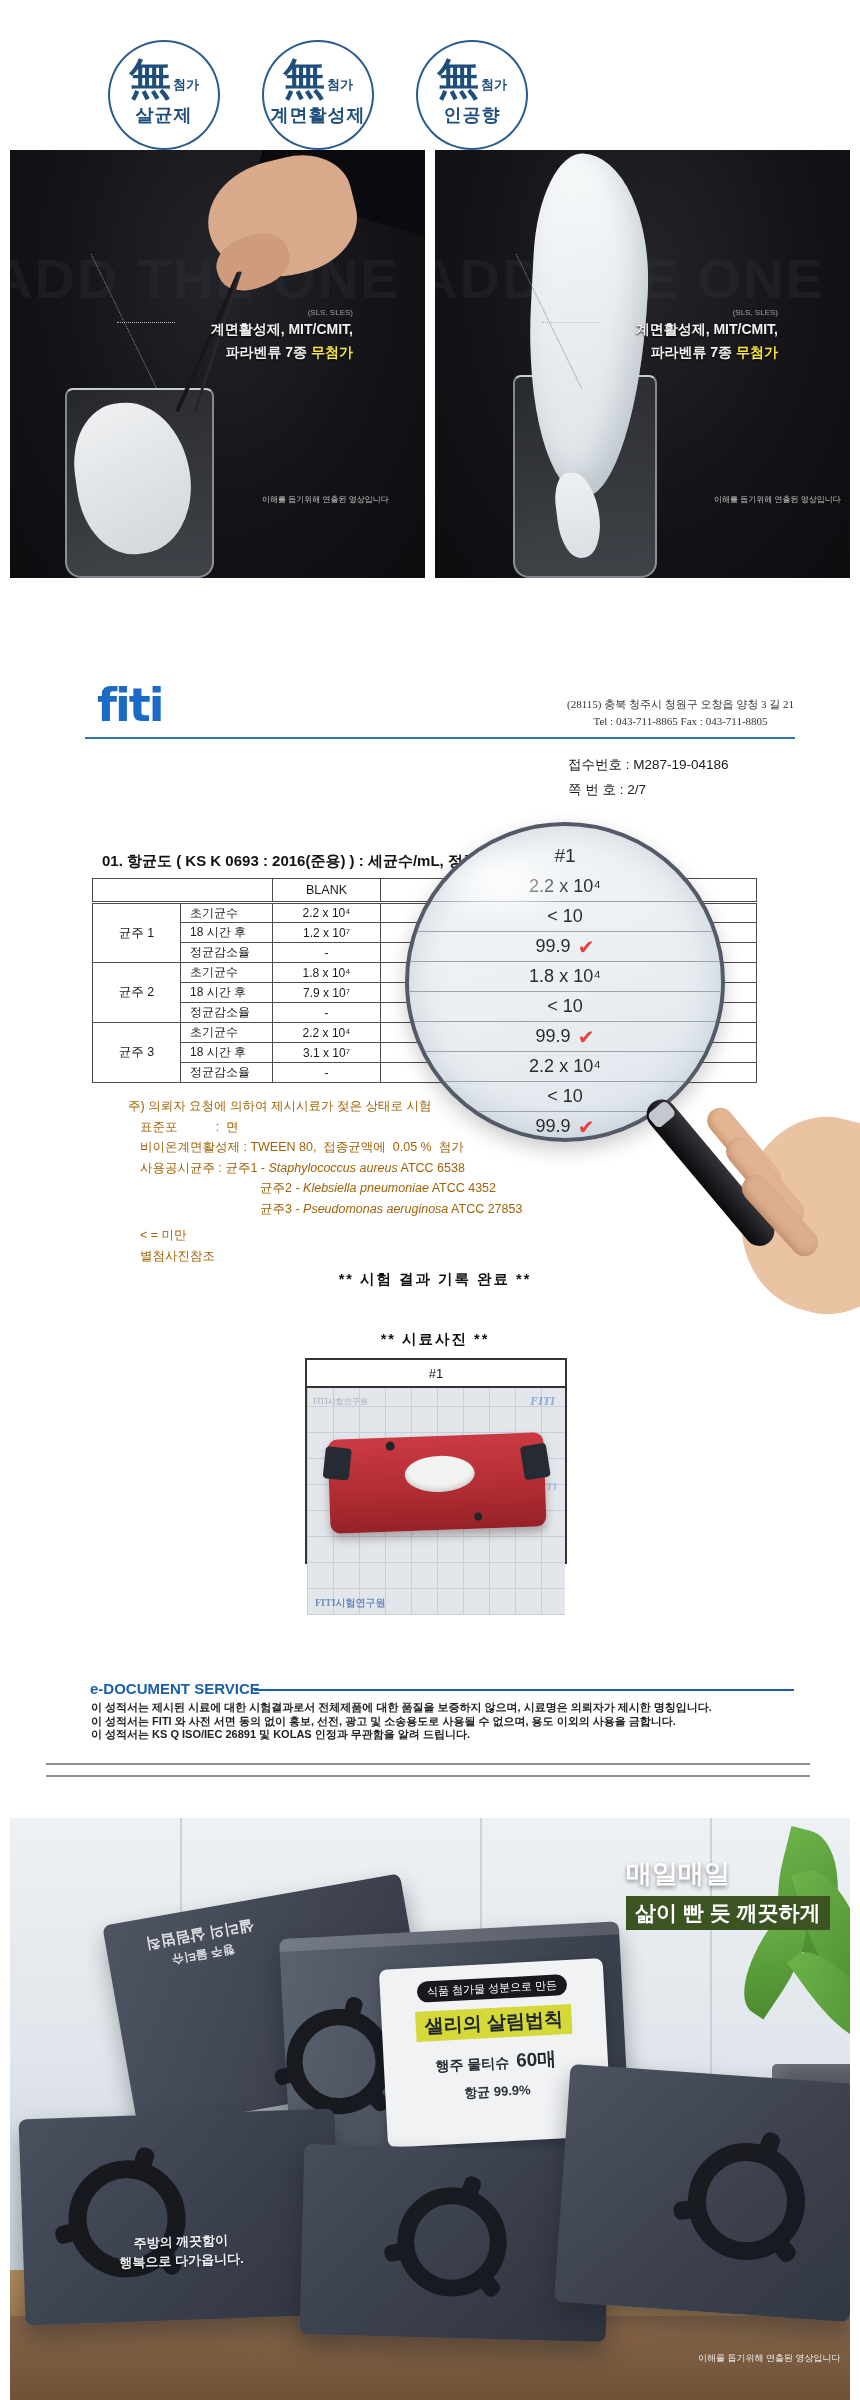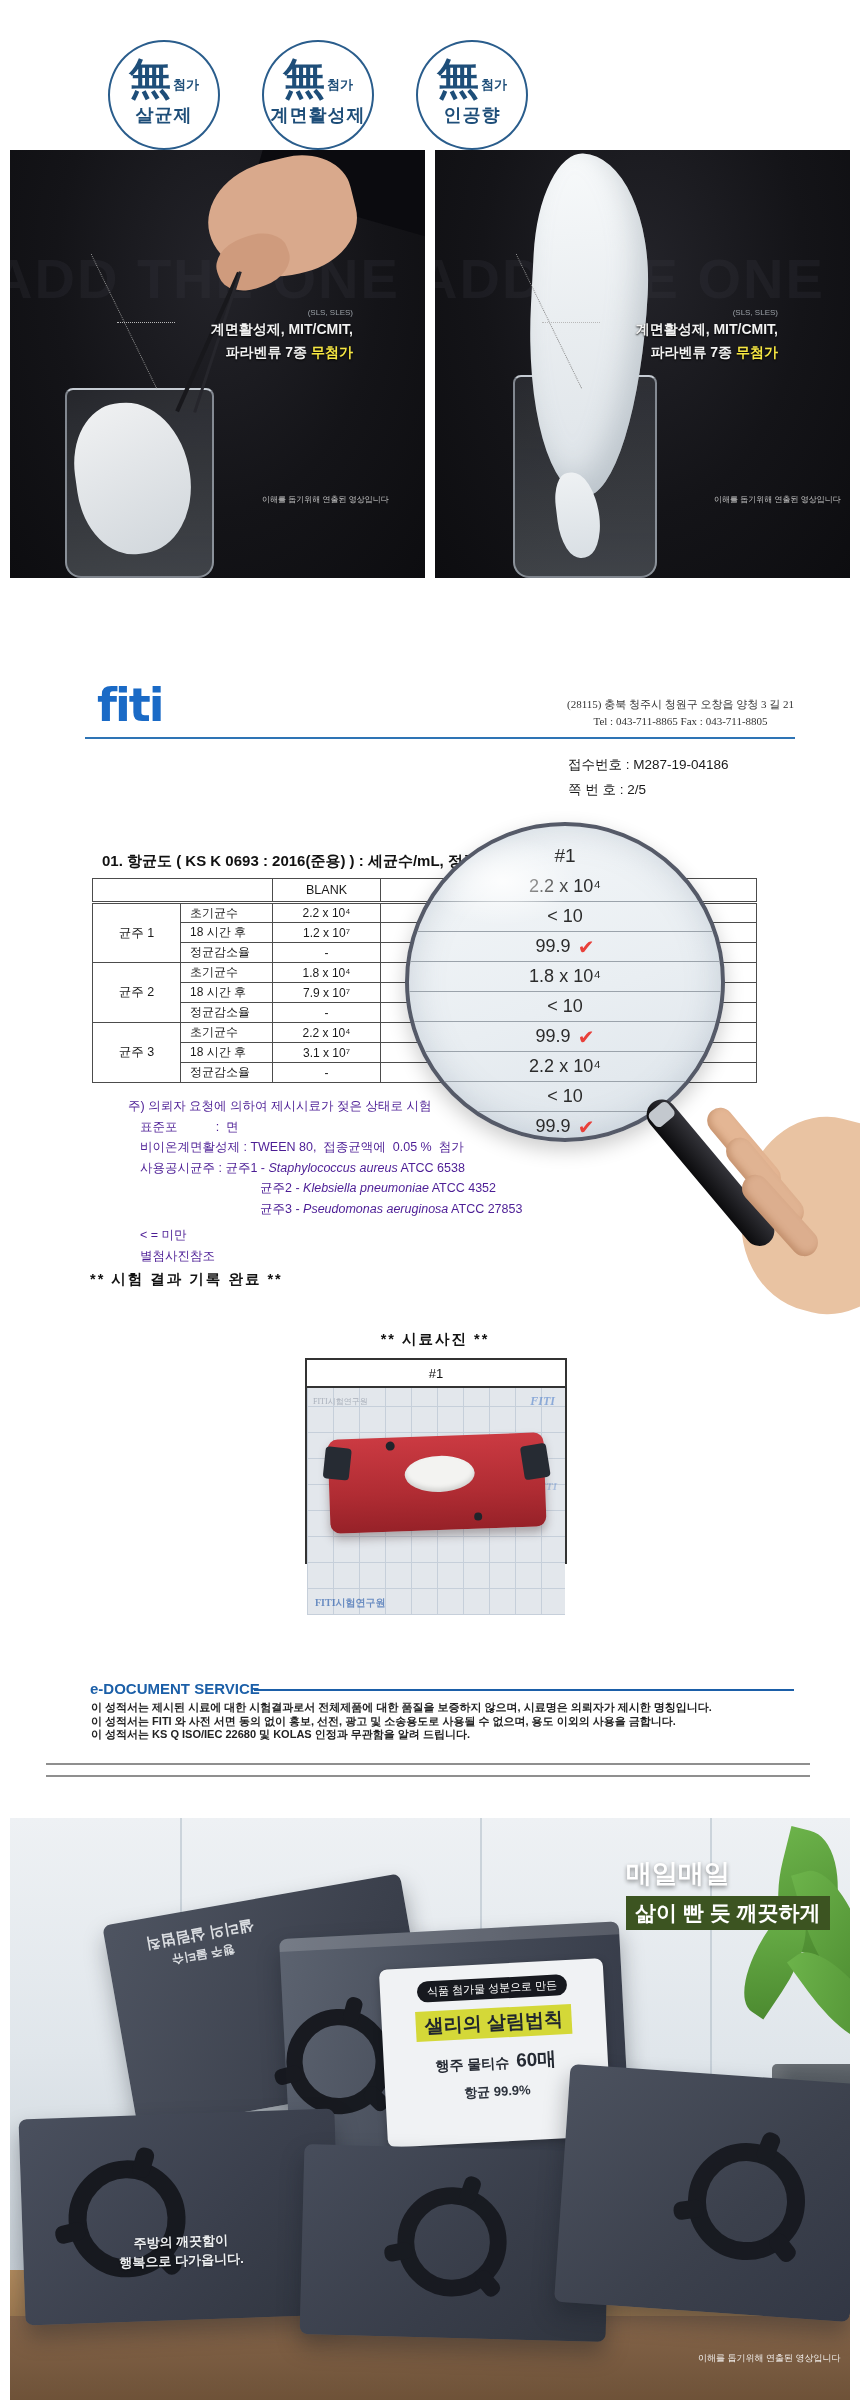--- a/index.html
+++ b/index.html
@@ -90,27 +90,27 @@
   .hband{position:absolute;left:6px;top:3px;width:18px;height:24px;border-radius:5px;background:#c3c8ce;}
   .palmR{position:absolute;left:742px;top:1118px;width:170px;height:195px;background:#e9c3a2;
          border-radius:45% 40% 45% 50%;transform:rotate(14deg);z-index:4;}
   .fing1{position:absolute;left:694px;top:1136px;width:100px;height:26px;background:#e4b694;
          border-radius:13px;transform:rotate(50deg);z-index:7;box-shadow:inset 0 -4px 6px rgba(150,90,50,.35);}
   .fing2{position:absolute;left:712px;top:1168px;width:106px;height:27px;background:#e0b392;
          border-radius:14px;transform:rotate(50deg);z-index:7;box-shadow:inset 0 -4px 6px rgba(150,90,50,.35);}
   .fing3{position:absolute;left:730px;top:1202px;width:100px;height:27px;background:#dcae8e;
          border-radius:14px;transform:rotate(48deg);z-index:7;box-shadow:inset 0 -4px 6px rgba(150,90,50,.35);}
 
-  .notes{position:absolute;left:128px;top:1096px;font-size:12.5px;color:#4c1d95;line-height:20.5px;z-index:1;}
+  .notes{position:absolute;left:128px;top:1096px;font-size:12.5px;color:#a16207;line-height:20.5px;z-index:1;}
   .notes .ind{margin-left:12px;white-space:pre;}
   .notes .ind2{margin-left:132px;}
   .it{font-style:italic;}
   .gap{height:6px;}
 
-  .done{position:absolute;left:90px;width:690px;top:1270px;text-align:left;font-size:14.5px;
+  .done{position:absolute;left:90px;width:690px;top:1270px;text-align:center;font-size:14.5px;
         font-weight:600;color:#111;letter-spacing:2px;}
   .samt{position:absolute;left:90px;width:690px;top:1330px;text-align:center;font-size:14.5px;
         font-weight:600;color:#111;letter-spacing:2px;}
 
   .sambox{position:absolute;left:305px;top:1358px;width:262px;height:206px;border:2px solid #333;
           box-sizing:border-box;background:#fff;}
   .samhdr{height:26px;border-bottom:2px solid #333;display:flex;align-items:center;justify-content:center;
           font-size:13px;color:#111;}
   .samimg{position:relative;height:227px;overflow:hidden;
           background-color:#e3e7ec;
@@ -255,21 +255,21 @@
   </div>
 
   <div class="fiti">fiti</div>
   <div class="addr">
     <div>(28115) 충북 청주시 청원구 오창읍 양청 3 길 21</div>
     <div>Tel : 043-711-8865   Fax :   043-711-8805</div>
   </div>
   <div class="blueline"></div>
   <div class="receipt">
     <div><span>접수번호 :  </span><span>M287-19-04186</span></div>
-    <div><span>쪽 번 호 :  </span><span>2/5</span></div>
+    <div><span>쪽 번 호 :  </span><span>2/7</span></div>
   </div>
   <div class="sect">01.  항균도 ( KS K 0693 : 2016(준용) ) :  세균수/mL,  정균감소율</div>
 
   <table class="rpt">
     <colgroup>
         <col style="width:88px">
         <col style="width:92px">
         <col style="width:108px">
         <col>
       </colgroup>
@@ -405,21 +405,21 @@
       </div>
       <div class="wm-org2">FITI시험연구원</div>
     </div>
   </div>
 
   <div class="edoct">e-DOCUMENT SERVICE</div>
   <div class="edocline"></div>
   <div class="edocb">
     <div>이 성적서는 제시된 시료에 대한 시험결과로서 전체제품에 대한 품질을 보증하지 않으며, 시료명은 의뢰자가 제시한 명칭입니다.</div>
     <div>이 성적서는 FITI 와 사전 서면 동의 없이 홍보, 선전, 광고 및 소송용도로 사용될 수 없으며, 용도 이외의 사용을 금합니다.</div>
-    <div>이 성적서는 KS Q ISO/IEC 22680 및 KOLAS 인정과 무관함을 알려 드립니다.</div>
+    <div>이 성적서는 KS Q ISO/IEC 26891 및 KOLAS 인정과 무관함을 알려 드립니다.</div>
   </div>
   <div class="rule1"></div>
   <div class="rule2"></div>
 
   <div class="hero">
     <div class="seam s1"></div>
     <div class="seam s2"></div>
     <div class="seam s3"></div>
     <div class="woodtop"></div>
     <div class="woodfrt"></div>

